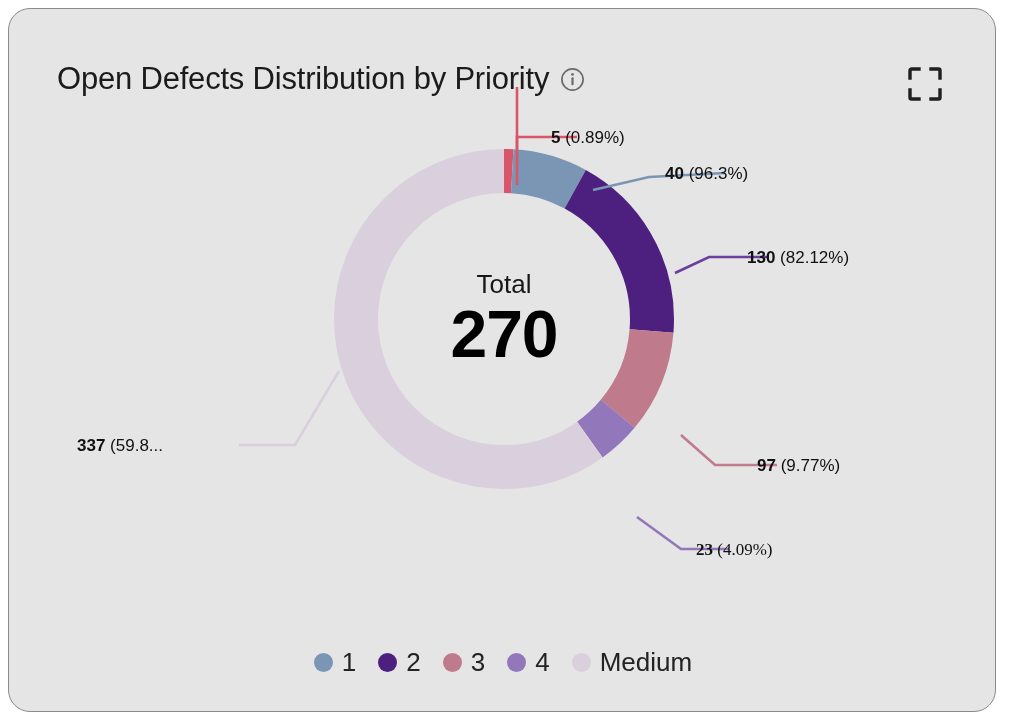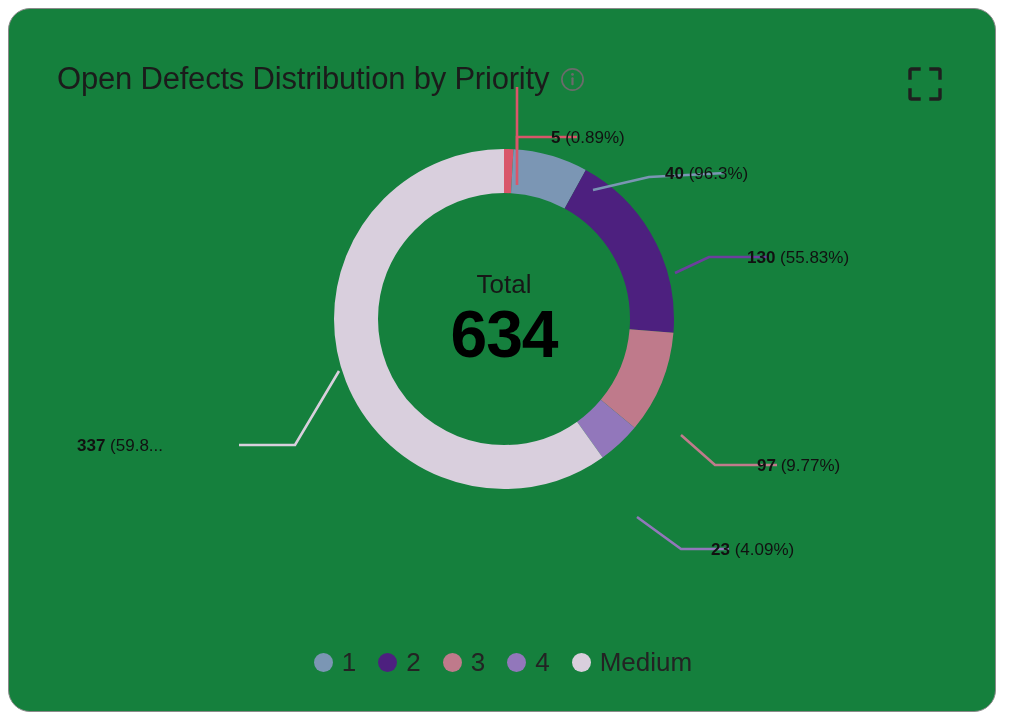--- a/index.html
+++ b/index.html
@@ -19,21 +19,21 @@
   }
   .card {
     position: absolute;
     left: 8px;
     top: 8px;
     width: 988px;
     height: 704px;
     box-sizing: border-box;
     border: 1.6px solid #8a8a8a;
     border-radius: 22px;
-    background: #15803d;
+    background: #e5e5e5;
   }
   .card-header {
     position: absolute;
     left: 0; top: 0;
     width: 100%;
     height: 78px;
   }
   .title-wrap {
     position: absolute;
     left: 48px;
@@ -210,45 +210,45 @@
 
           <path d="M628,430 L672,462 L720,462" stroke="#9277bb"></path>
 
           <path d="M330,284 L286,358 L230,358" stroke="#d9cfdd"></path>
         </g>
       </svg>
 
       <div class="center-label">
         <div class="center-inner">
           <div class="center-total-label">Total</div>
-          <div class="center-total-value">634</div>
+          <div class="center-total-value">270</div>
         </div>
       </div>
 
       <div class="slice-label" style="left:542px; top:42px;">
         <b>5</b>
         <span class="pct">(0.89%)</span>
       </div>
 
       <div class="slice-label" style="left:656px; top:78px;">
         <b>40</b>
         <span class="pct">(96.3%)</span>
       </div>
 
       <div class="slice-label" style="left:738px; top:162px;">
         <b>130</b>
-        <span class="pct">(55.83%)</span>
+        <span class="pct">(82.12%)</span>
       </div>
 
       <div class="slice-label" style="left:748px; top:370px;">
         <b>97</b>
         <span class="pct">(9.77%)</span>
       </div>
 
-      <div class="slice-label" style="left:702px; top:454px;">
+      <div class="slice-label" style="left:687px; top:454px;font-family:Liberation Serif, serif;">
         <b>23</b>
         <span class="pct">(4.09%)</span>
       </div>
 
       <div class="slice-label" style="left:68px; top:350px;text-align:right;">
         <b>337</b>
         <span class="pct">(59.8...</span>
       </div>
 
     </div>

